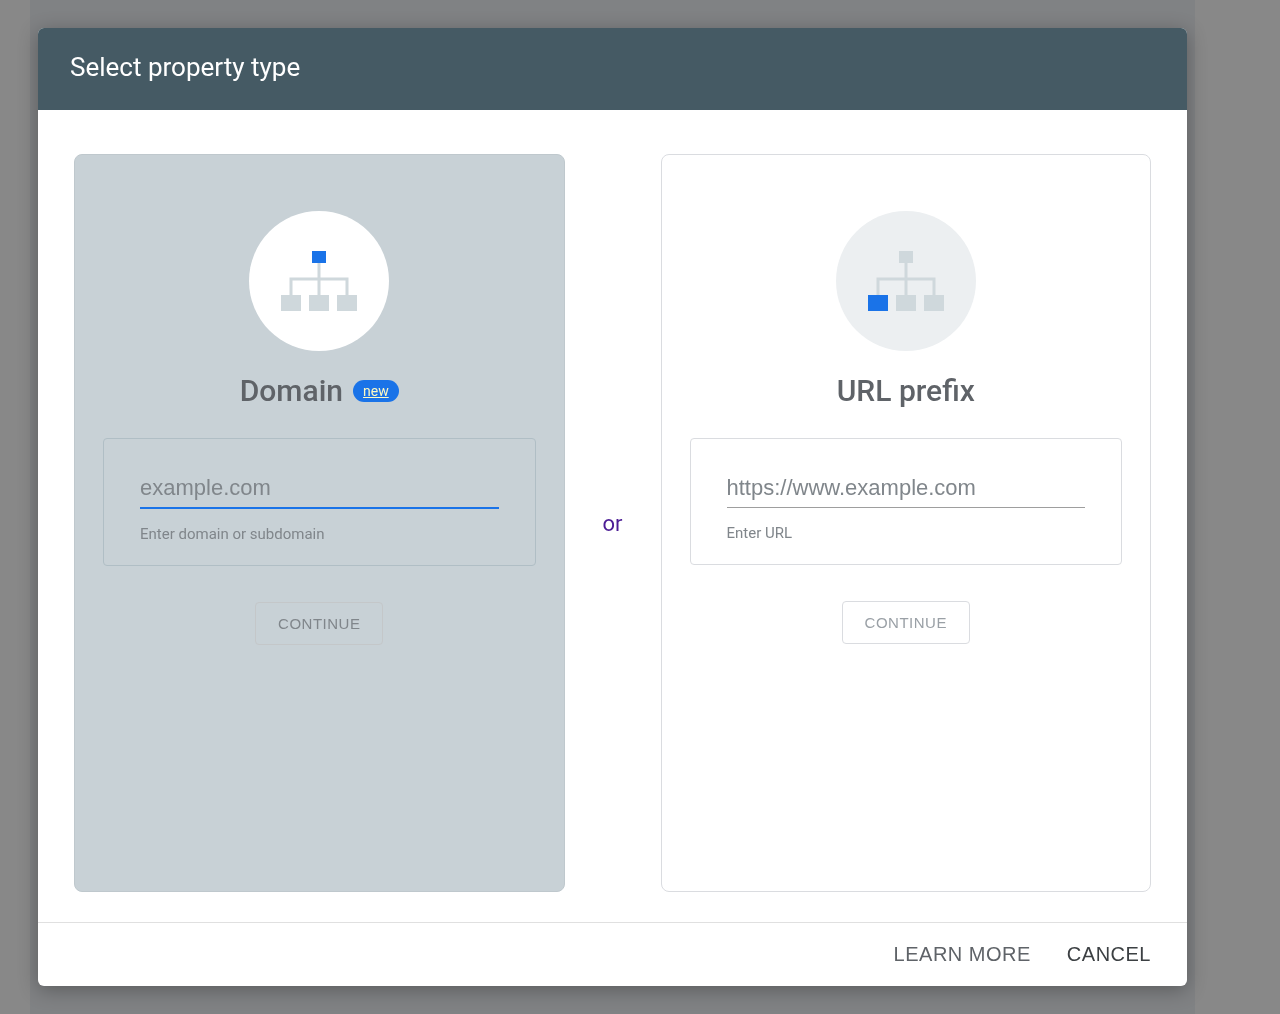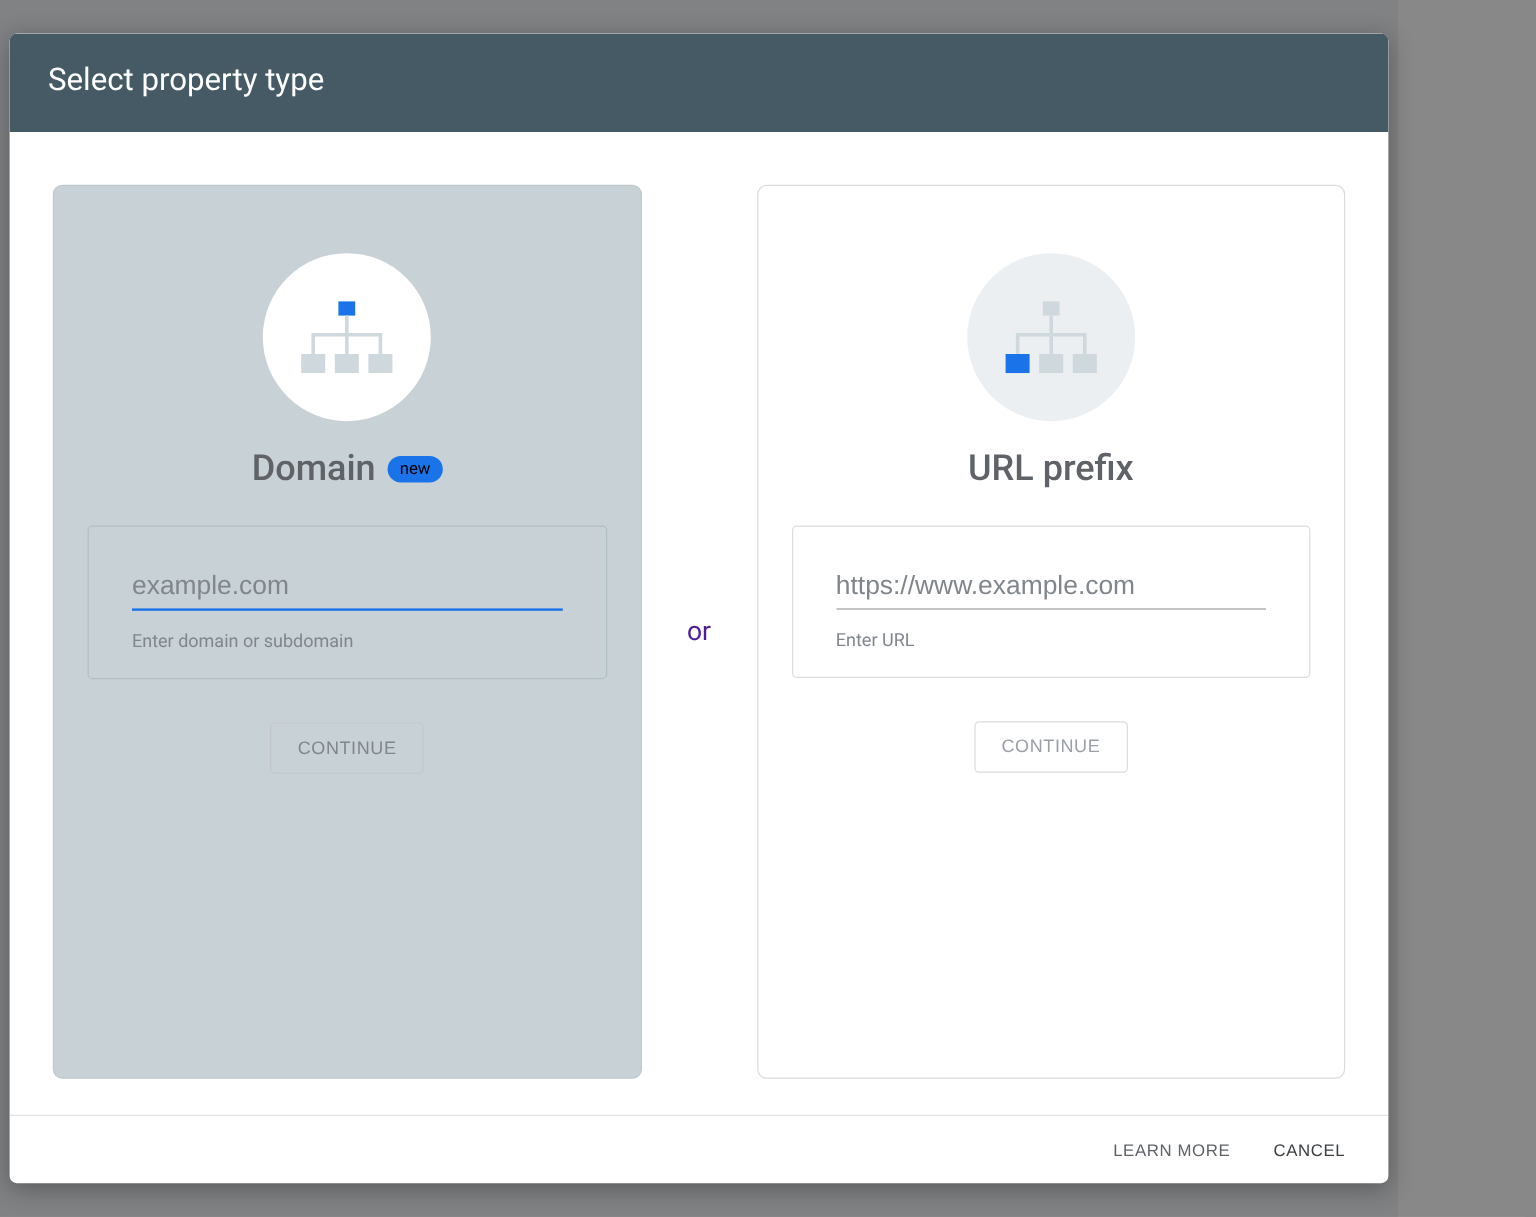--- a/index.html
+++ b/index.html
@@ -1,17 +1,17 @@
 <!DOCTYPE html>
 <html><head>
 <meta charset="utf-8">
 <style>
   * { box-sizing: border-box; margin: 0; padding: 0; }
   html, body { width: 1280px; height: 1014px; font-family: Roboto, "Helvetica Neue", Arial, sans-serif; background: #888; }
-  .backdrop { width: 1165px; height: 1014px; background: #808284; position: relative; }
+  .backdrop { width: 1165px; height: 1014px; background: #808284; position: relative; margin-left: 30px; }
   .dialog {
     position: absolute; top: 28px; left: 8px; right: 8px; bottom: 28px;
     background: #fff; border-radius: 6px; overflow: hidden; display: flex; flex-direction: column;
     box-shadow: 0 4px 20px rgba(0,0,0,0.3);
   }
   .dialog-header {
     background: #455a64; color: #fff; padding: 24px 32px 28px 32px;
     font-size: 26px; font-weight: 400;
   }
   .dialog-body {
@@ -22,40 +22,40 @@
     display: flex; flex-direction: column; align-items: center;
   }
   .card-domain { background: #c8d1d6; border: 1px solid #bfc8cd; }
   .card-url    { background: #fff; border: 1px solid #dadce0; }
   .divider-col { width: 64px; display: flex; align-items: center; justify-content: center; color: #4c1d95; font-size: 22px; }
   .icon-circle { width: 140px; height: 140px; border-radius: 50%; display: flex; align-items: center; justify-content: center; margin-bottom: 22px; }
   .card-domain .icon-circle { background: #fff; }
   .card-url .icon-circle { background: #eceff1; }
   .card-title { display: flex; align-items: center; gap: 10px; margin-bottom: 30px; }
   .card-title h2 { font-size: 30px; font-weight: 500; color: #5f6368; }
-  .badge { background: #1a73e8; color: #000000; font-size: 14px; padding: 3px 10px; border-radius: 12px; font-weight: 400; }
+  .badge { background: #1a73e8; color: #fef9c3; font-size: 14px; padding: 3px 10px; border-radius: 12px; font-weight: 400; text-decoration: underline; }
   .card ul { list-style: disc; padding-left: 26px; color: #5f6368; font-size: 18px; line-height: 1.9; align-self: stretch; margin: 0 8px 34px 8px; }
   .input-box { align-self: stretch; border: 1px solid #b0bec5; border-radius: 4px; padding: 30px 36px 22px 36px; margin-bottom: 36px; background: transparent; }
   .card-url .input-box { border-color: #dadce0; }
   .text-input {
     width: 100%; border: none; border-bottom: 1px solid #9e9e9e; background: transparent;
     font-size: 22px; color: #0f172a; padding: 6px 0; outline: none;
   }
   .text-input::placeholder { color: #80868b; }
   .text-input.active { border-bottom: 2px solid #1a73e8; }
   .input-hint { font-size: 15px; color: #80868b; margin-top: 16px; }
   .continue-btn {
     border: 1px solid #c4c7c9; background: transparent; color: #80868b;
     font-size: 15px; font-weight: 500; letter-spacing: 0.5px; padding: 12px 22px; border-radius: 4px; cursor: pointer;
   }
   .card-url .continue-btn { border-color: #dadce0; color: #9aa0a6; }
   .dialog-footer {
     border-top: 1px solid #e0e0e0; padding: 20px 36px; display: flex; justify-content: flex-end; gap: 36px;
   }
-  .footer-btn { border: none; background: none; font-size: 14px; font-weight: 500; letter-spacing: 0.5px; color: #5f6368; cursor: pointer; }
+  .footer-btn { border: none; background: none; font-size: 20px; font-weight: 500; letter-spacing: 0.5px; color: #5f6368; cursor: pointer; }
   .footer-btn.primary { color: #3c4043; }
   svg { display: block; }
 </style>
 </head>
 <body>
 
 <div class="backdrop">
   <div class="dialog">
 
     <div class="dialog-header">Select property type</div>

